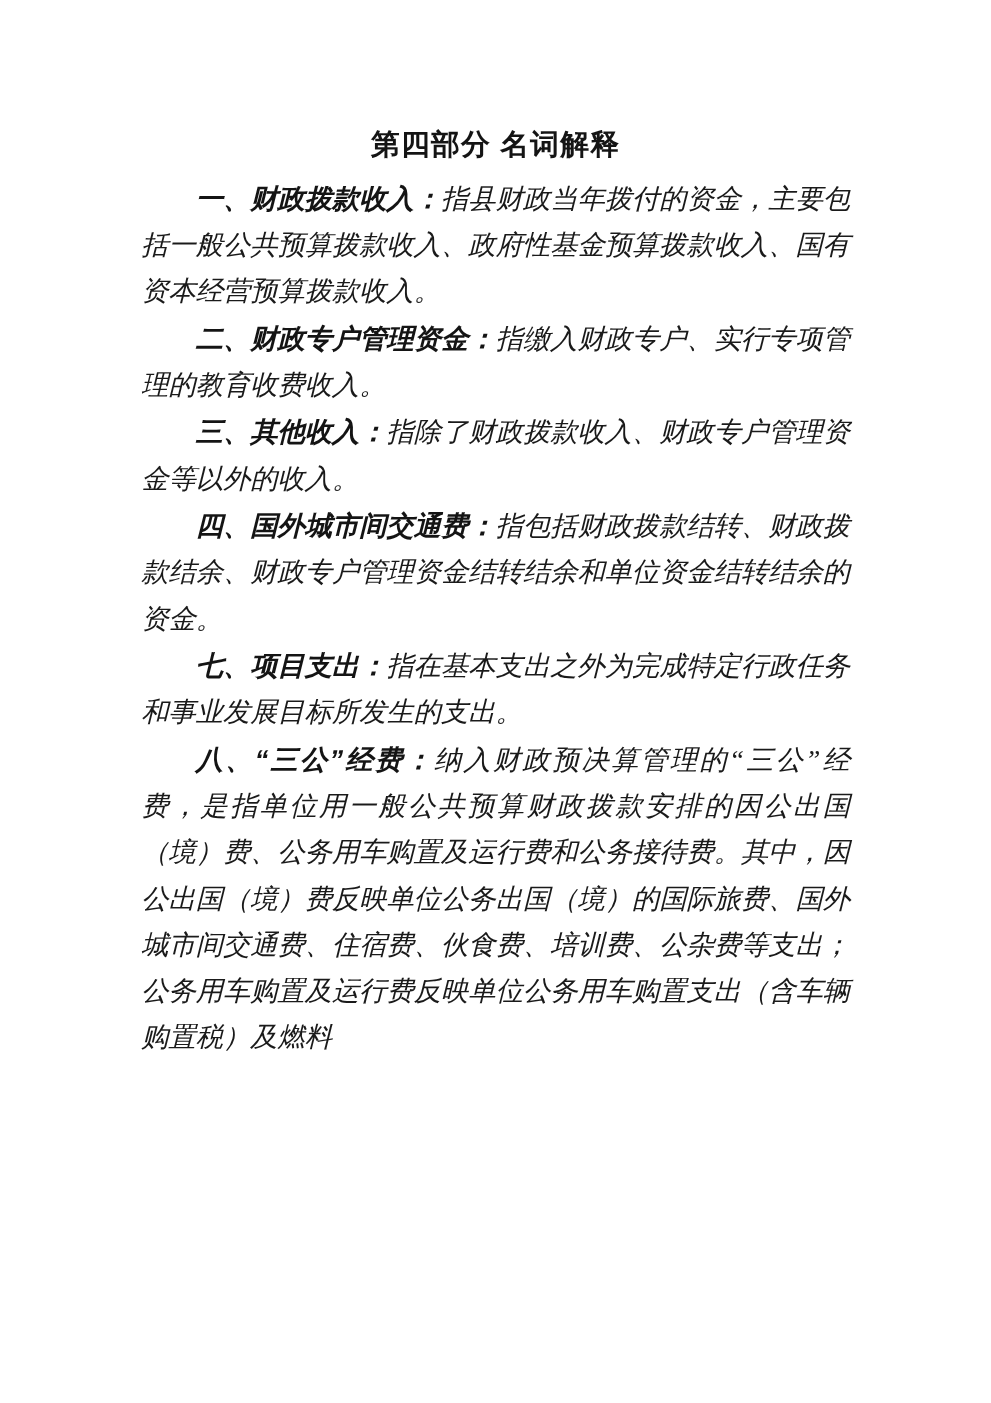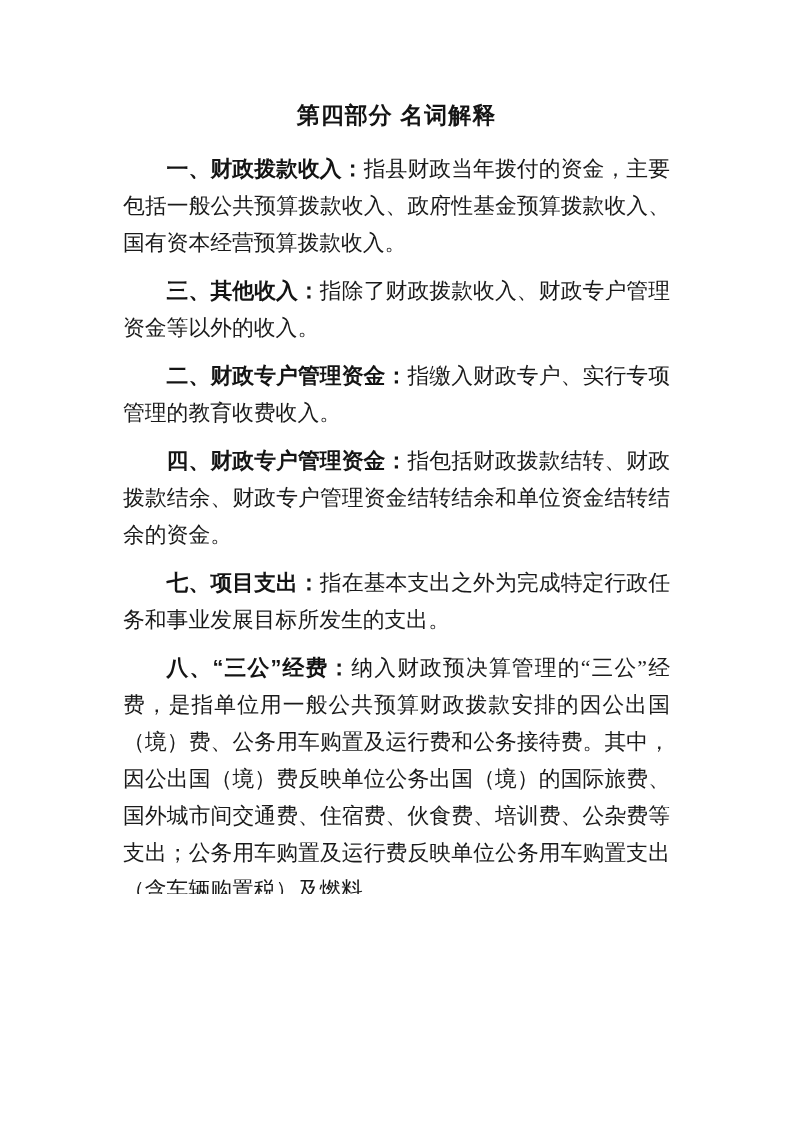--- a/index.html
+++ b/index.html
@@ -35,23 +35,24 @@
     top: 140px;
     left: 113px;
     width: 567px;
     font-size: 21.8px;
     line-height: 37px;
     text-align: justify;
     text-justify: inter-character;
     color: #1a1a1a;
   }
   .para {
-    margin: 10px;
+    margin: 0;
     padding: 0;
     text-indent: 2em;
+    font-style: italic;
   }
   .term {
     font-weight: bold;
     font-family: "Liberation Sans", "DejaVu Sans", sans-serif;
     color: #141414;
   }
   .definition {
     font-weight: normal;
   }
   .page-footer {
@@ -67,21 +68,21 @@
   }
 </style>
 </head>
 <body>
 
 <div class="page">
   <h1 class="doc-title">第四部分 名词解释</h1>
 
   <div class="doc-body" id="doc-body">
       <p class="para"><b class="term">一、财政拨款收入：</b><span class="definition">指县财政当年拨付的资金，主要包括一般公共预算拨款收入、政府性基金预算拨款收入、国有资本经营预算拨款收入。</span></p>
+      <p class="para"><b class="term">二、财政专户管理资金：</b><span class="definition">指缴入财政专户、实行专项管理的教育收费收入。</span></p>
       <p class="para"><b class="term">三、其他收入：</b><span class="definition">指除了财政拨款收入、财政专户管理资金等以外的收入。</span></p>
-      <p class="para"><b class="term">二、财政专户管理资金：</b><span class="definition">指缴入财政专户、实行专项管理的教育收费收入。</span></p>
-      <p class="para"><b class="term">四、财政专户管理资金：</b><span class="definition">指包括财政拨款结转、财政拨款结余、财政专户管理资金结转结余和单位资金结转结余的资金。</span></p>
+      <p class="para"><b class="term">四、国外城市间交通费：</b><span class="definition">指包括财政拨款结转、财政拨款结余、财政专户管理资金结转结余和单位资金结转结余的资金。</span></p>
       <p class="para"><b class="term">七、项目支出：</b><span class="definition">指在基本支出之外为完成特定行政任务和事业发展目标所发生的支出。</span></p>
       <p class="para"><b class="term">八、“三公”经费：</b><span class="definition">纳入财政预决算管理的“三公”经费，是指单位用一般公共预算财政拨款安排的因公出国（境）费、公务用车购置及运行费和公务接待费。其中，因公出国（境）费反映单位公务出国（境）的国际旅费、国外城市间交通费、住宿费、伙食费、培训费、公杂费等支出；公务用车购置及运行费反映单位公务用车购置支出（含车辆购置税）及燃料</span></p>
     </div>
 
   <div class="page-footer">- 14 -</div>
 </div>
 
 </body></html>

